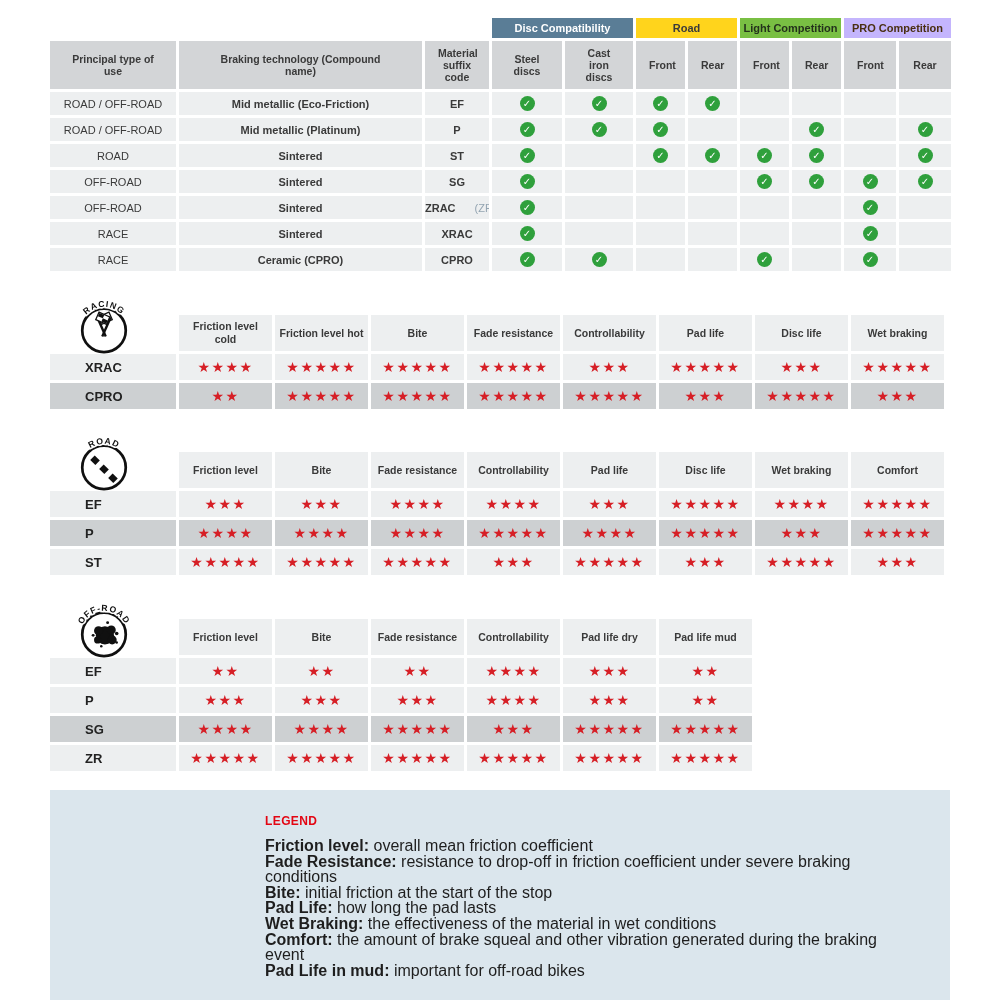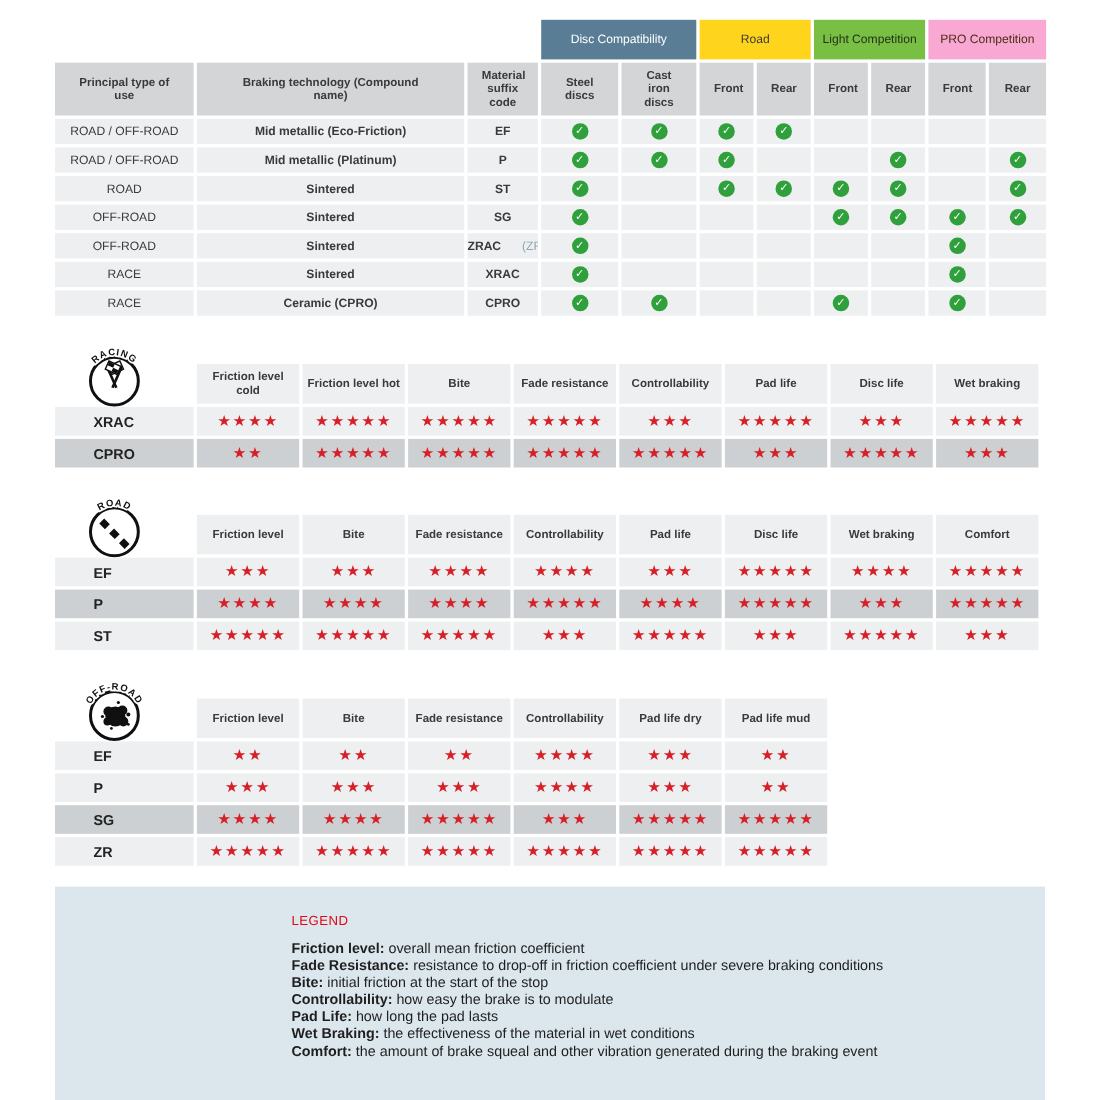--- a/index.html
+++ b/index.html
@@ -7,25 +7,25 @@
   body{width:1000px;height:1000px;overflow:hidden;font-family:"Liberation Sans","DejaVu Sans",sans-serif;color:#3a3a3a}
   .page{position:relative;width:1000px;height:1000px}
 
   table{border-collapse:separate;border-spacing:3px;table-layout:fixed}
   td{text-align:center;vertical-align:middle;overflow:hidden}
 
   
   .compat{width:907px;margin:15px 0 0 47px}
   col.cw1{width:126px} col.cw2{width:243px} col.cw3{width:64px}
   col.cw4{width:70px}  col.cw5{width:68px}  col.cw6{width:49px} col.cw7{width:52px}
-  .grouprow td{height:36px;font-size:11px;font-weight:normal}
+  .grouprow td{height:20px;font-size:11px;font-weight:bold}
   .g-disc{background:#5a7d96;color:#fff}
   .g-road{background:#ffd41c;color:#3b3b3b}
   .g-light{background:#79bf43;color:#24321c}
-  .g-pro{background:#f9a8d4;color:#4a2f12}
+  .g-pro{background:#c4b5fd;color:#4a2f12}
   .headrow td{height:48px;font-size:10.5px;line-height:12px;font-weight:bold;background:#d3d5d7;padding:2px 13px}
   .s-disc{background:#b5c7d3}
   .s-road{background:#fcefa3}
   .s-light{background:#c8e2ad}
   .s-pro{background:#fbd9ae}
   .hw{display:inline-block;max-width:172px}
   .datarow td{height:23px;background:#edeff0;font-size:11px}
   .use{font-weight:normal;font-size:10px}
   .tech{font-weight:600}
   .code{font-weight:bold}
@@ -47,22 +47,22 @@
   col.rl{width:126px} col.rc{width:93px}
   .rhead td{height:36px;background:#edeff0;font-weight:bold;font-size:10.5px;line-height:13px;padding:2px 2px}
   .rrow td{height:26px;background:#edeff0}
   .rrow.dark td{background:#cdd0d2}
   .rlabel{text-align:left;padding-left:35px;font-weight:bold;font-size:13px;color:#222}
   .stars{color:#d61f26;font-size:14px;letter-spacing:1.5px;font-family:"DejaVu Sans",sans-serif;white-space:nowrap}
   table .blank{background:transparent}
 
   
   .legend{margin:16px 0 0 50px;width:900px;height:212px;background:#dbe6ed;padding:24px 40px 0 215px}
-  .legend-title{color:#e30613;font-weight:normal;font-size:12px;letter-spacing:.4px;margin-bottom:10px}
-  .legend-item{font-size:13px;line-height:15.6px;max-width:640px;color:#1e1e1e}
+  .legend-title{color:#e30613;font-weight:bold;font-size:12px;letter-spacing:.4px;margin-bottom:10px}
+  .legend-item{font-size:16px;line-height:15.6px;max-width:640px;color:#1e1e1e}
   .legend-item .term{font-weight:bold}
   .legend-item .term::after{content:":"}
 
   
   svg text{font-family:"Liberation Sans","DejaVu Sans",sans-serif}
   .arctext{font-size:9.5px;font-weight:bold;letter-spacing:1.1px;fill:#101010;stroke:#fff;stroke-width:3.5px;paint-order:stroke}
 </style>
 </head>
 <body>
 
@@ -490,19 +490,19 @@
         </tr>
       </tbody>
     </table>
   </div>
 
   <div class="legend">
     <div class="legend-title">LEGEND</div>
     <p class="legend-item"><span class="term">Friction level</span> <span class="desc">overall mean friction coefficient</span></p>
     <p class="legend-item"><span class="term">Fade Resistance</span> <span class="desc">resistance to drop-off in friction coefficient under severe braking conditions</span></p>
     <p class="legend-item"><span class="term">Bite</span> <span class="desc">initial friction at the start of the stop</span></p>
-    <p class="legend-item"><span class="term">Controllability</span> <span class="desc">how easy the brake is to modulate</span></p>
     <p class="legend-item"><span class="term">Pad Life</span> <span class="desc">how long the pad lasts</span></p>
     <p class="legend-item"><span class="term">Wet Braking</span> <span class="desc">the effectiveness of the material in wet conditions</span></p>
     <p class="legend-item"><span class="term">Comfort</span> <span class="desc">the amount of brake squeal and other vibration generated during the braking event</span></p>
+    <p class="legend-item"><span class="term">Pad Life in mud</span> <span class="desc">important for off-road bikes</span></p>
   </div>
 
 </div>
 
 </body></html>

